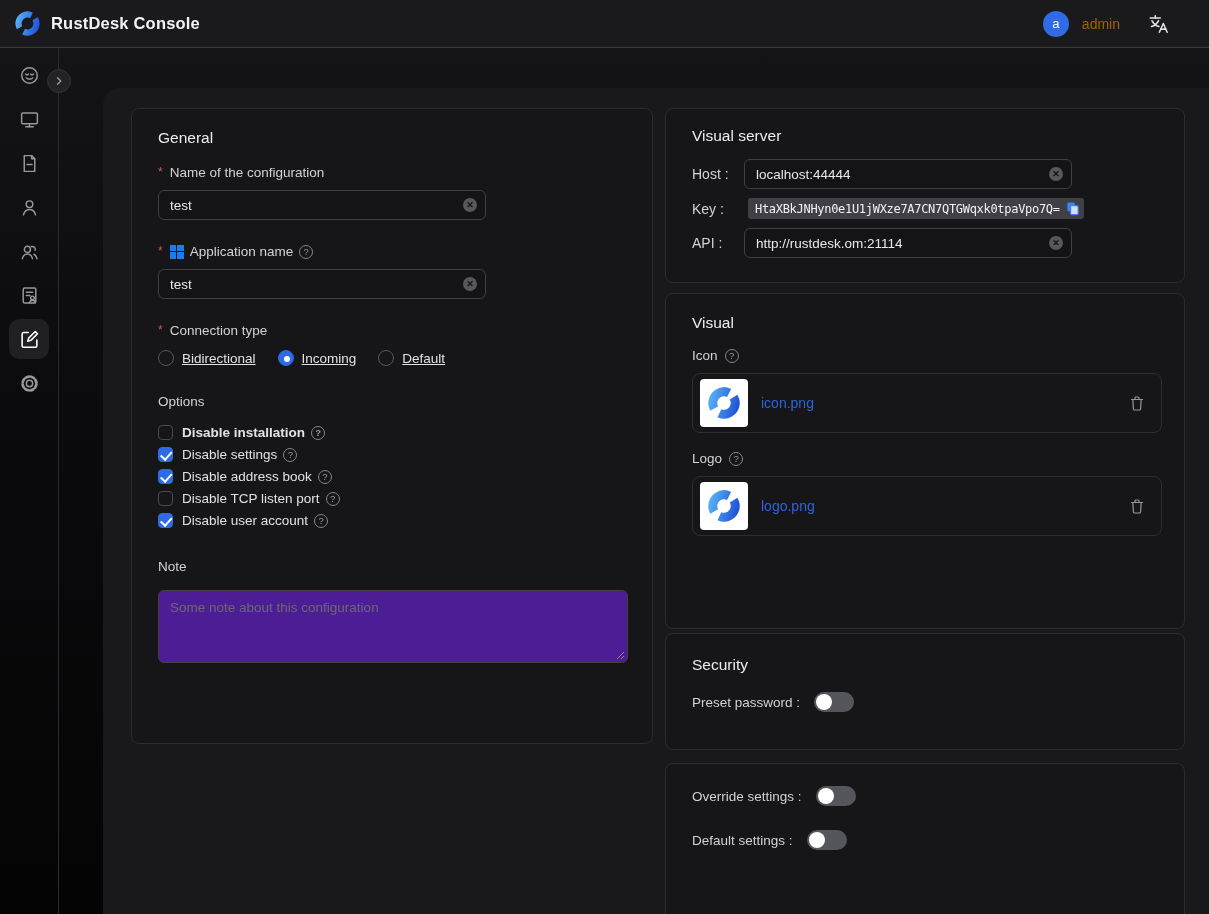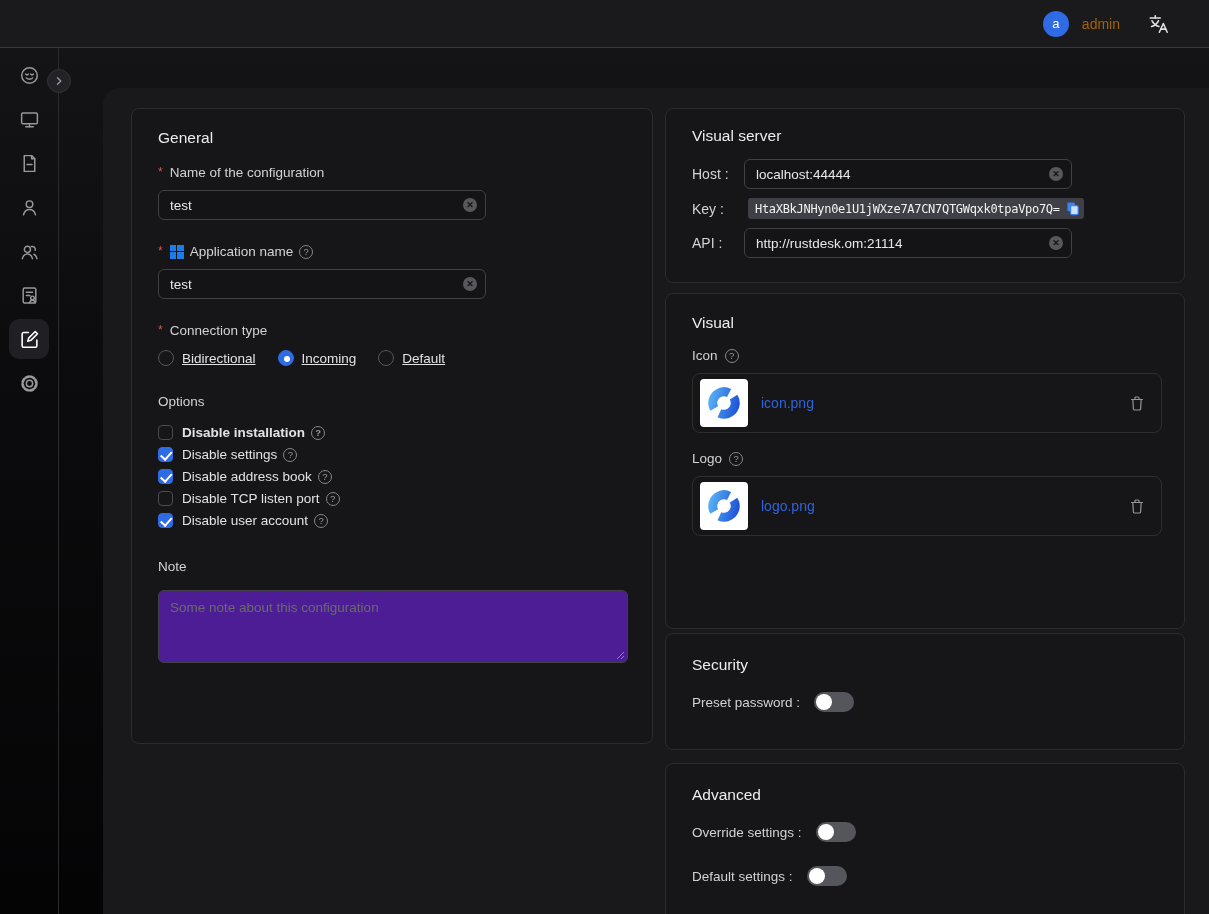--- a/index.html
+++ b/index.html
@@ -143,20 +143,26 @@
 <svg width="0" height="0" style="position:absolute">
   <defs>
     <linearGradient id="rdgrad" x1="0" y1="0" x2="1" y2="1">
       <stop offset="0" stop-color="#58b2f4"></stop>
         <stop offset="1" stop-color="#1d50d6"></stop>
     </linearGradient>
   </defs>
 </svg>
 
 <div class="topbar">
+  <div class="brand">
+    <svg class="brand-logo" viewBox="0 0 48 48">
+      <circle cx="24" cy="24" r="16" fill="none" stroke="url(#rdgrad)" stroke-width="11" stroke-dasharray="41 10 40 9.5" transform="rotate(-32 24 24)"></circle>
+    </svg>
+    <span class="brand-title">RustDesk Console</span>
+  </div>
   <div class="topbar-right">
     <div class="avatar">a</div>
     <span class="username">admin</span>
     <svg class="translate" viewBox="0 0 24 24" fill="none" stroke="#e2e2e4" stroke-width="1.7" stroke-linecap="round" stroke-linejoin="round">
       <path d="M3.5 5.5h11"></path>
         <path d="M9 3v2.5"></path>
       <path d="M5.5 8.5c1.6 3.2 4.6 5.4 7.5 6.3"></path>
       <path d="M12.5 8.5c-1.6 3.2-4.6 5.4-7.5 6.3"></path>
       <path d="M13.5 21l4.3-9.5L22 21"></path>
         <path d="M15 17.6h5.6"></path>
@@ -397,21 +403,20 @@
 
     <div class="card" id="card-security">
       <div class="card-title">Security</div>
       <div class="toggle-row">
         <span class="toggle-label">Preset password :</span>
         <span class="toggle"></span>
       </div>
     </div>
 
     <div class="card" id="card-advanced">
-      <div class="card-title">Advanced</div>
       <div class="toggle-row">
         <span class="toggle-label">Override settings :</span>
         <span class="toggle"></span>
       </div>
       <div class="toggle-row">
         <span class="toggle-label">Default settings :</span>
         <span class="toggle"></span>
       </div>
     </div>
 

